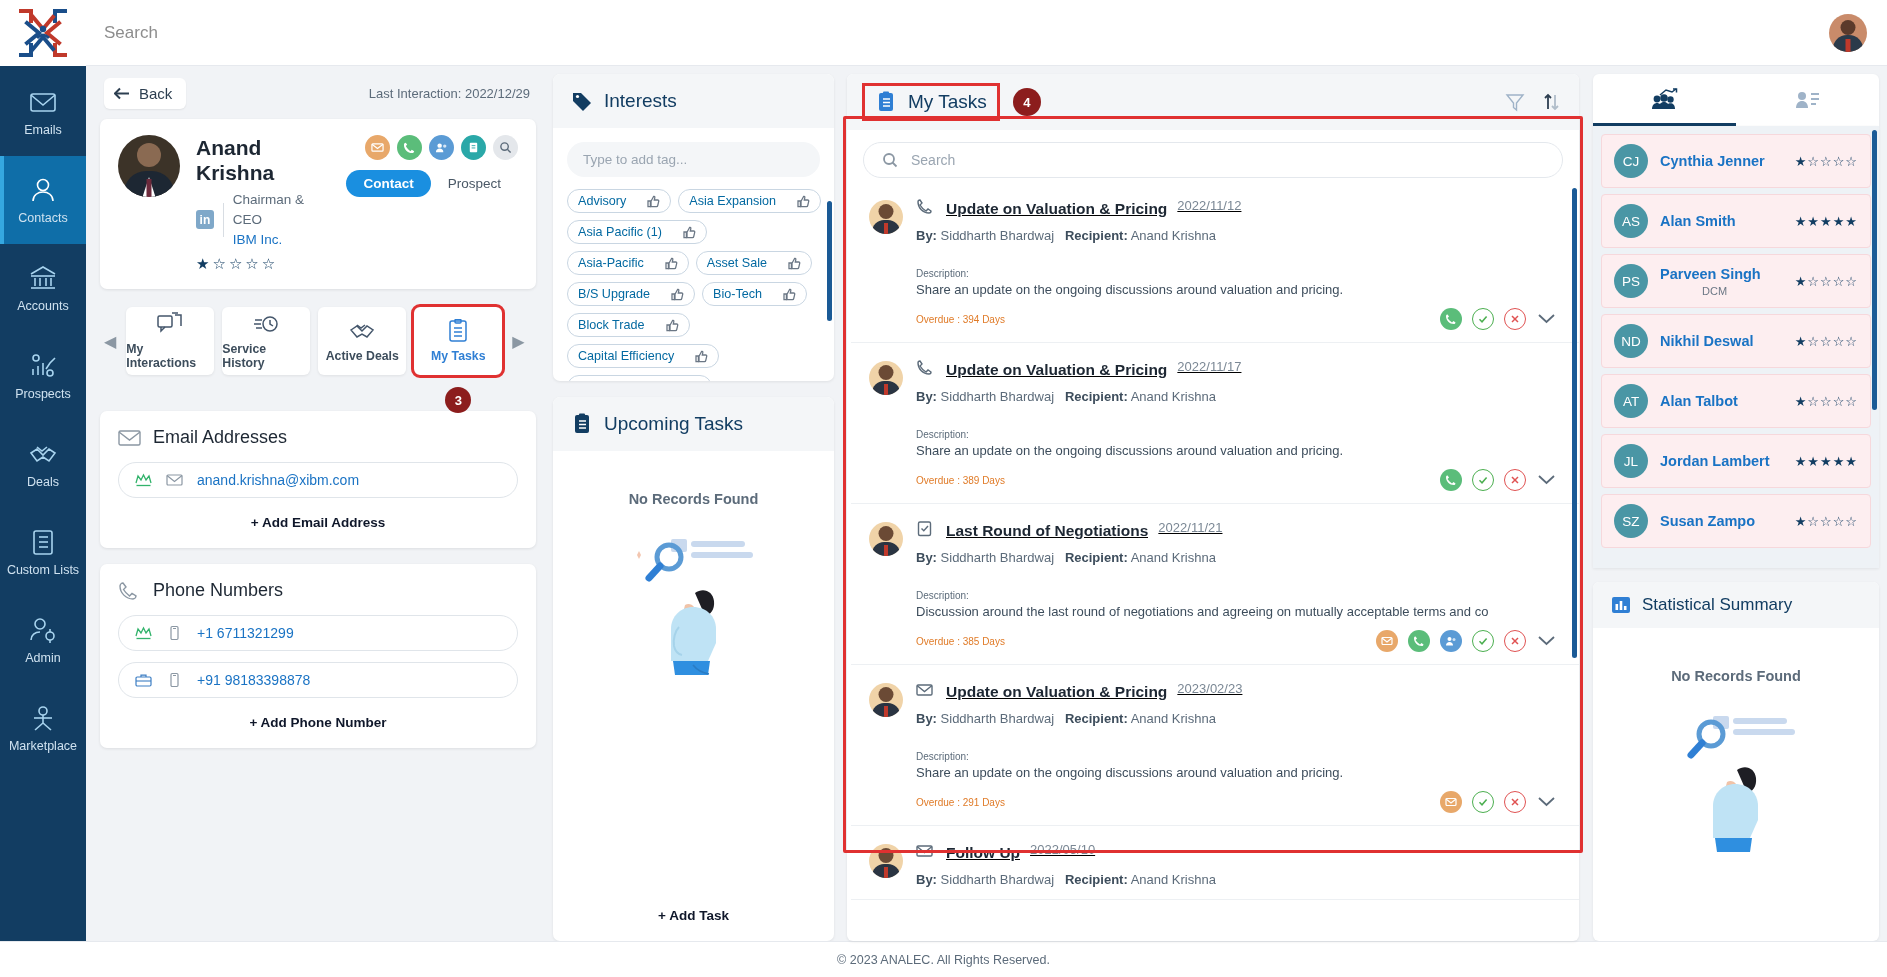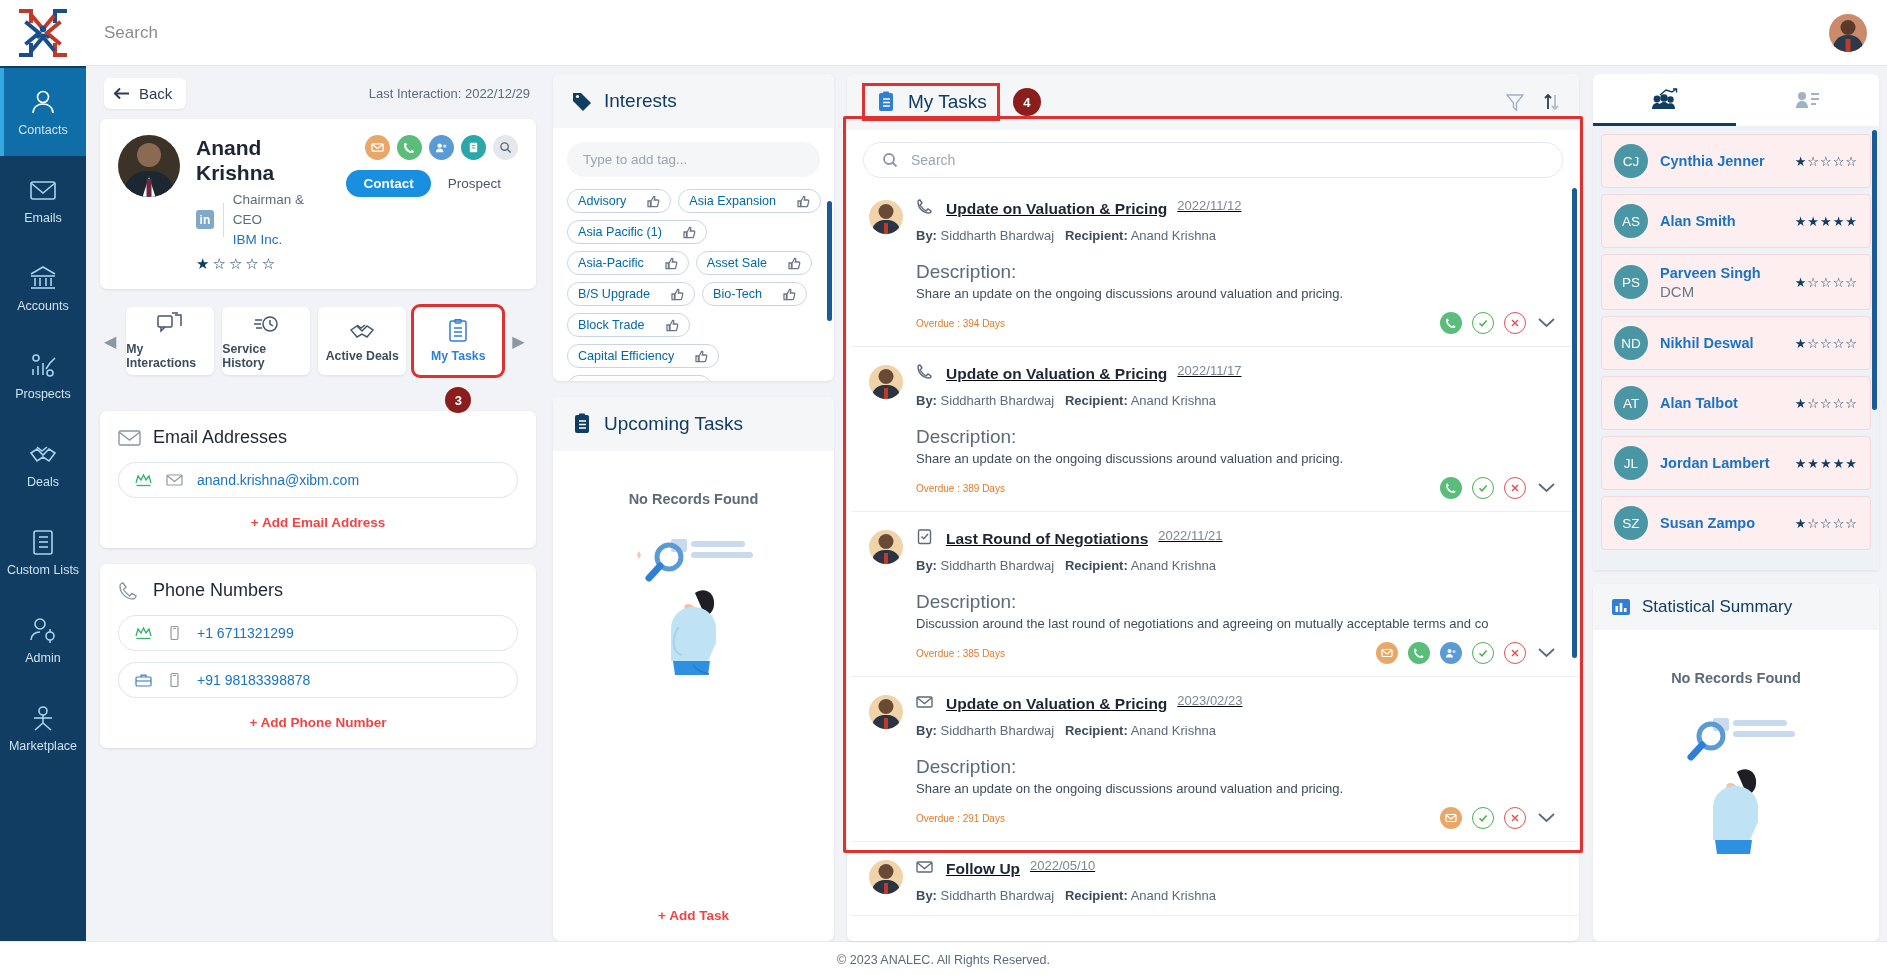--- a/index.html
+++ b/index.html
@@ -92,21 +92,21 @@
                display:flex; align-items:center; justify-content:center; width: 26px; height: 26px; }
 
   .sec-card { margin-bottom: 16px; padding: 16px 18px 18px 18px; }
   .sec-head { display:flex; align-items:center; gap: 12px; margin-bottom: 14px; }
   .sec-head svg { width: 23px; height: 20px; stroke:#8b97a3; fill:none; stroke-width:1.4; }
   .sec-title { font-size: 18px; color:#1d2733; }
   .field-row { border:1px solid #e0e5ea; border-radius: 22px; padding: 9px 16px; display:flex; align-items:center;
                gap: 14px; margin-bottom: 11px; }
   .field-row svg { width: 17px; height: 16px; }
   .field-val { font-size: 14px; color:#1a73c4; }
-  .add-link { text-align:center; font-size: 13.5px; color:#ef4444; font-weight:bold; cursor:pointer; padding-top: 6px; }
+  .add-link { text-align:center; font-size: 13.5px; color:#0f172a; font-weight:bold; cursor:pointer; padding-top: 6px; }
 
   
   .col-mid { width: 295px; min-width: 295px; background:#f1f3f6; padding: 8px 7px 0 7px; display:flex; flex-direction:column; overflow:hidden;}
   .panel { background:#fff; border-radius:7px; box-shadow:0 1px 3px rgba(0,0,0,.08); overflow:hidden; }
   .panel-head { background:#f4f6f8; padding: 16px 18px; display:flex; align-items:center; gap:11px; border-radius:7px 7px 0 0; }
   .panel-head svg { width: 22px; height: 22px; }
   .panel-title { font-size: 19px; color:#123d62; }
   .tag-input { margin: 14px 14px 6px 14px; background:#f4f6f8; border-radius:18px; padding: 10px 16px;
                font-size: 13.5px; color:#9aa5b1; }
   .tag-wrap { padding: 6px 12px 10px 14px; display:flex; flex-wrap:wrap; gap: 7px; max-height: 198px; overflow:hidden; position:relative;}
@@ -143,21 +143,21 @@
   .ta-body{position:absolute;bottom:0;left:50%;transform:translateX(-50%);width:28px;height:14px;border-radius:12px 12px 0 0;background:#2a3442;}
   .ta-tie{position:absolute;bottom:0;left:50%;transform:translateX(-50%);width:4px;height:11px;background:#c0392b;}
   .t-main { flex:1; min-width:0; }
   .t-row1 { display:flex; align-items:flex-start; justify-content:flex-start; gap:10px;text-decoration:underline; }
   .t-titlewrap { display:flex; align-items:center; gap: 13px; min-width:0;}
   .t-typeicon svg { width: 17px; height: 17px; stroke:#5c6b7a; fill:none; stroke-width:1.4; }
   .t-title { font-size: 15.5px; font-weight:bold; color:#1d2733; white-space:nowrap; overflow:hidden; text-overflow:ellipsis;}
   .t-date { font-size: 13px; color:#7a8794; white-space:nowrap; }
   .t-meta { font-size: 13px; color:#5c6b7a; margin-top: 9px; }
   .t-meta b { font-weight: bold; color:#3d4d5c; }
-  .t-desc-lbl { font-size: 19px; color:#5c6b7a; margin-top: 18px; }
+  .t-desc-lbl { font-size: 10px; color:#5c6b7a; margin-top: 25px; }
   .t-desc { font-size: 13px; color:#3d4d5c; margin-top: 3px; white-space:nowrap; overflow:hidden; text-overflow:clip; }
   .t-row-last { display:flex; align-items:center; justify-content:space-between; margin-top: 11px; }
   .t-overdue { font-size: 10px; color:#e07b28; }
   .t-actions { display:flex; align-items:center; gap: 10px; }
   .ta-circ { width: 22px; height: 22px; border-radius:50%; display:flex; align-items:center; justify-content:center; cursor:pointer; }
   .ta-circ svg { width: 12px; height: 12px; }
   .ta-email{background:#e8a86a;} .ta-phone{background:#5bbd7a;} .ta-meet{background:#5b9bd5;}
   .ta-ok{border:1.6px solid #4caf50;background:#fff;} .ta-no{border:1.6px solid #e05252;background:#fff;}
   .chev { cursor:pointer; padding: 0 2px; }
   .chev svg { width: 17px; height: 10px; stroke:#5c6b7a; fill:none; stroke-width:1.8; }
@@ -170,21 +170,21 @@
   .rt-tab.active { border-bottom-color:#123d62; }
   .rt-tab svg { width: 27px; height: 24px; }
   .contacts-box { background:#eef2f6; padding: 8px 8px 14px 8px; box-shadow:0 1px 3px rgba(0,0,0,.07);
                   position:relative; overflow:hidden; }
   .crow { background:#fdeef0; border:1px solid #f6d8dc; border-radius:4px; padding: 9px 12px; display:flex;
           align-items:center; gap: 12px; margin-bottom: 6px; cursor:pointer; }
   .cav { width: 34px; height: 34px; border-radius:50%; background:#4a96a5; color:#fff; font-size: 13.5px;
          display:flex; align-items:center; justify-content:center; flex:0 0 34px; }
   .cinfo { flex:1; min-width:0; }
   .cname { font-size: 14.5px; color:#1a73c4; font-weight:bold; line-height:1.25; }
-  .csub { font-size: 15px; color:#6b7785; margin-top: 1px; }
+  .csub { font-size: 11px; color:#6b7785; margin-top: 1px; margin-left: 42px; }
   .cstars { font-size: 13px; color:#123d62; letter-spacing: 1px; white-space:nowrap; }
   .cs-scroll { position:absolute; right: 2px; top: 4px; width: 5px; height: 280px; background:#1a5a96; border-radius:3px; }
   .stat-panel { margin-top: 14px; background:#fff; border-radius:6px; box-shadow:0 1px 3px rgba(0,0,0,.07); overflow:hidden; flex:1; min-height:0;}
   .stat-head { background:#f4f6f8; padding: 13px 18px; display:flex; align-items:center; gap: 11px; }
   .stat-head svg { width: 20px; height: 20px; }
   .stat-title { font-size: 17px; color:#123d62; }
 
   
   .footer { height: 36px; background:#fff; display:flex; align-items:center; justify-content:center;
             font-size: 12.5px; color:#5c6b7a; border-top:1px solid #e6e9ee; flex: 0 0 36px; }
@@ -221,34 +221,34 @@
           <div class="ua-tie"></div>
       </div>
     </div>
   </div>
 
   <div class="body-row">
 
     <div class="leftnav">
 
 
+      <div class="nav-item">
+        <svg viewBox="0 0 30 30">
+          <rect x="3" y="7" width="24" height="17" rx="2"></rect>
+            <polyline points="3,8 15,18 27,8"></polyline>
+        </svg>
+        <span class="nav-label">Emails</span>
+      </div>
+
       <div class="nav-item active">
         <svg viewBox="0 0 30 30">
           <circle cx="15" cy="10" r="5.5"></circle>
             <path d="M5 26c0-6 5-9 10-9s10 3 10 9"></path>
         </svg>
         <span class="nav-label">Contacts</span>
-      </div>
-
-      <div class="nav-item">
-        <svg viewBox="0 0 30 30">
-          <rect x="3" y="7" width="24" height="17" rx="2"></rect>
-            <polyline points="3,8 15,18 27,8"></polyline>
-        </svg>
-        <span class="nav-label">Emails</span>
       </div>
 
       <div class="nav-item">
         <svg viewBox="0 0 30 30">
           <polyline points="3,11 15,4 27,11"></polyline>
             <line x1="3" y1="13" x2="27" y2="13"></line>
           <line x1="7" y1="15" x2="7" y2="23"></line>
             <line x1="12" y1="15" x2="12" y2="23"></line>
           <line x1="18" y1="15" x2="18" y2="23"></line>
             <line x1="23" y1="15" x2="23" y2="23"></line>

